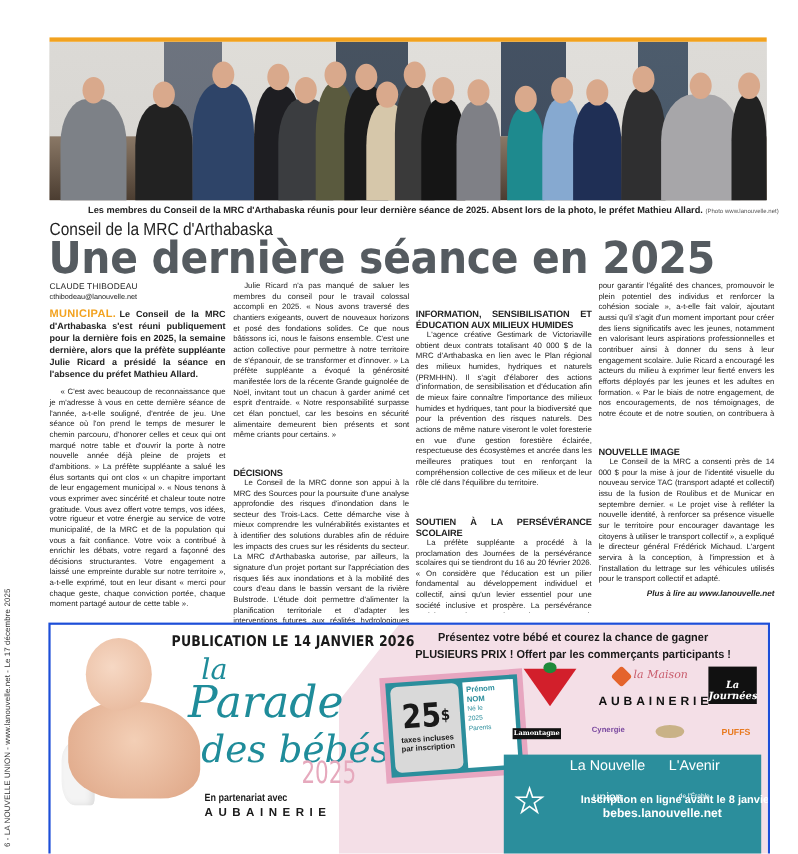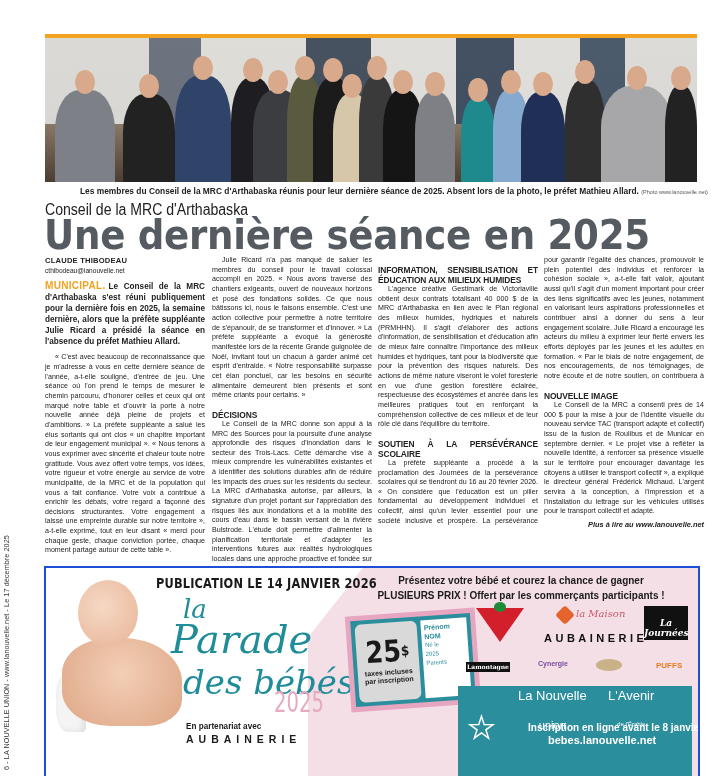--- a/index.html
+++ b/index.html
@@ -30,25 +30,25 @@
   }
   .caption .credit { font-size: 5.5px; font-weight: normal; color: #555; }
 
   .kicker { position: absolute; left: 45px; top: 201px; font-size: 16px; color: #222; font-family: "Liberation Sans", sans-serif; transform: scaleX(.88); transform-origin: left; white-space: nowrap; }
   .headline { position: absolute; left: 44px; top: 212px; font-size: 40px; font-weight: bold; color: #555b60; letter-spacing: -0.3px; white-space: nowrap; font-family: "DejaVu Sans", sans-serif; transform: scaleX(.93); transform-origin: left; }
 
   .cols { position: absolute; left: 45px; top: 256px; width: 655px; height: 300px; }
   .col { position: absolute; top: 0; width: 160px; font-size: 7.1px; line-height: 9.65px; color: #222; text-align: justify; hyphens: auto; }
   .col p { text-indent: 10px; }
   .c1 { left: 0; } .c2 { left: 167px; } .c3 { left: 333px; } .c4 { left: 499px; }
-  .byline { font-weight: bold; font-size: 7.6px; letter-spacing: .2px; text-indent: 0 !important; }
+  .byline { font-weight: normal; font-size: 7.6px; letter-spacing: .2px; text-indent: 0 !important; }
   .email { font-size: 6.6px; margin-bottom: 5px; text-indent: 0 !important; }
   .lead { font-weight: bold; font-size: 8.2px; line-height: 11px; text-indent: 0 !important; margin-bottom: 6px; }
   .lead .tag { color: #f2a21f; font-size: 10px; letter-spacing: .3px; margin-right: 3px; }
-  .sub { font-weight: bold; font-size: 8.4px; line-height: 10px; margin-top: 9px; text-indent: 0 !important; letter-spacing: -.1px; }
+  .sub { font-weight: bold; font-size: 8.4px; line-height: 10px; margin-top: 24px; text-indent: 0 !important; letter-spacing: -.1px; }
   .more { font-weight: bold; font-style: italic; text-align: right; text-indent: 0 !important; margin-top: 3px; font-size: 7.4px; }
 
   .ad { position: absolute; left: 44px; top: 566px; width: 656px; height: 236px; border: 2px solid #1d4ed8; background: #fff; overflow: hidden; }
   .ad-pinkpane { position: absolute; left: 262px; top: 0; right: 0; bottom: 0; background: #f4dfe7; clip-path: polygon(14% 0, 100% 0, 100% 100%, 0 100%, 0 30%); }
   .baby { position: absolute; left: 10px; top: 8px; width: 140px; height: 170px; }
   .baby .head { position:absolute; left: 22px; top: 4px; width: 60px; height: 66px; border-radius: 50%; background: radial-gradient(circle at 40% 40%, #f6d8c4, #e6b496); }
   .baby .body { position:absolute; left: 6px; top: 62px; width: 120px; height: 88px; border-radius: 40% 50% 30% 40%; background: radial-gradient(circle at 50% 40%, #f3cfb6, #dea585); }
   .baby .diaper { position:absolute; left: 0; top: 100px; width: 30px; height: 56px; border-radius: 30% 10% 10% 40%; background: #f4f4f4; box-shadow: inset -3px 0 6px #ddd; }
   .ad-pub { position: absolute; left: 110px; top: 8px; font-size: 13.4px; font-weight: bold; letter-spacing: .2px; color: #1a1a1a; font-family: "DejaVu Sans", sans-serif; transform: scaleX(.85); transform-origin: left; white-space: nowrap; }
   .script { position: absolute; font-family: "DejaVu Serif", serif; font-style: italic; color: #1f8c9a; }

